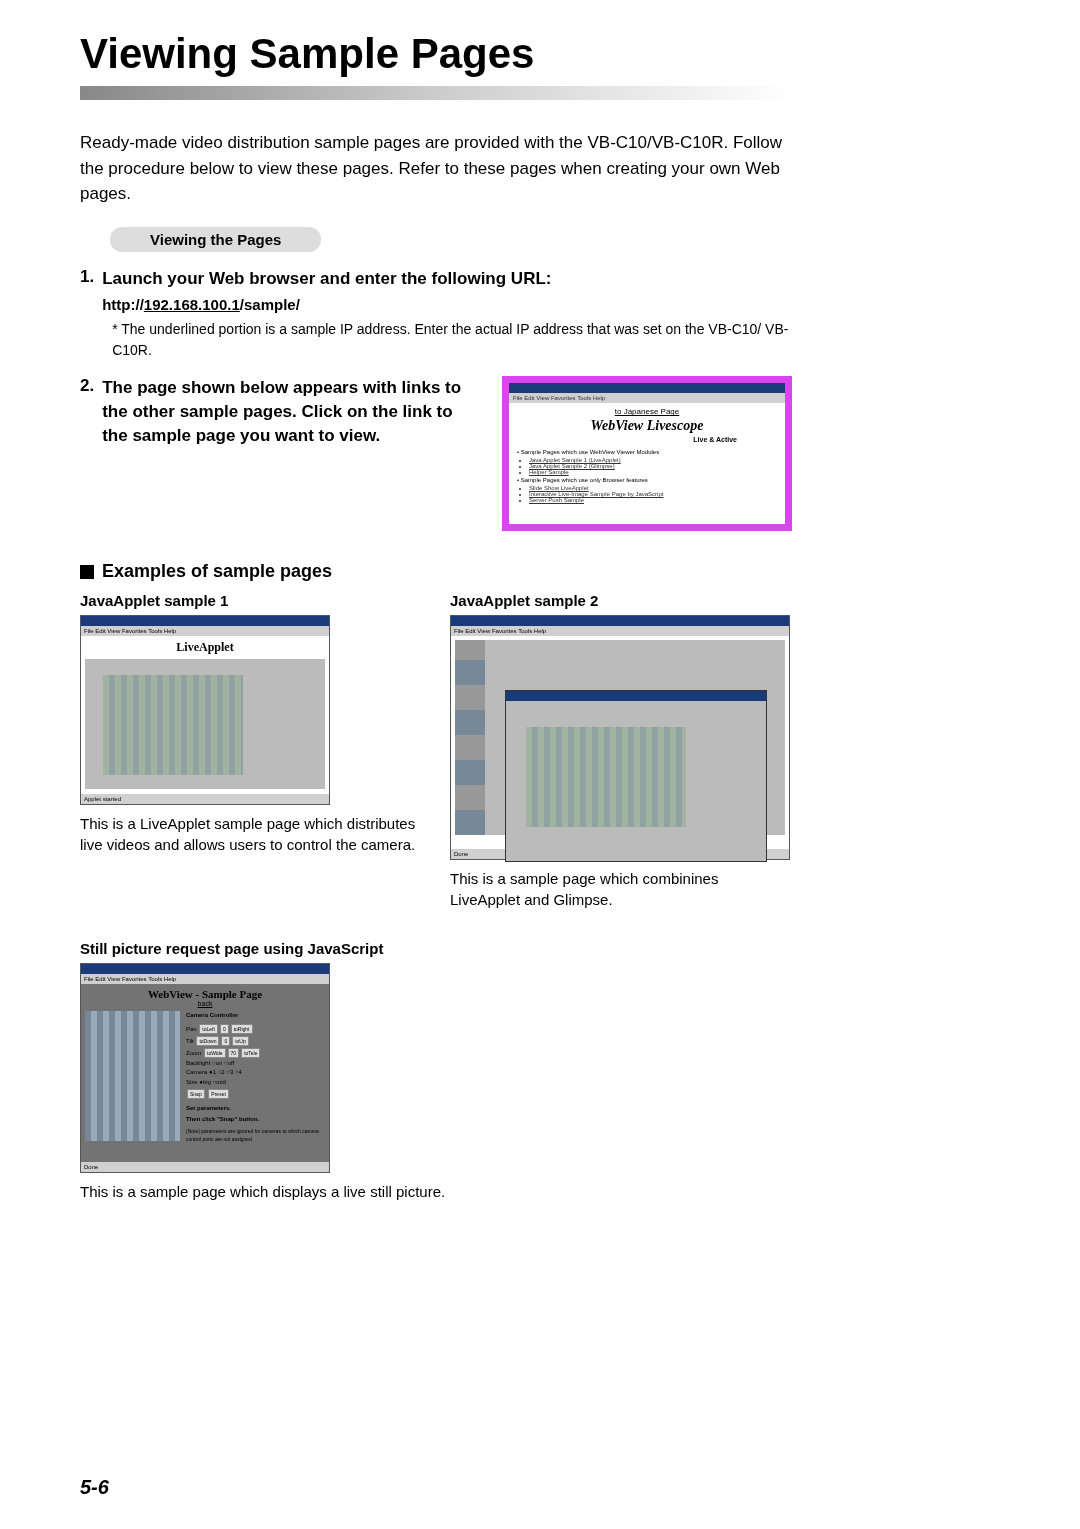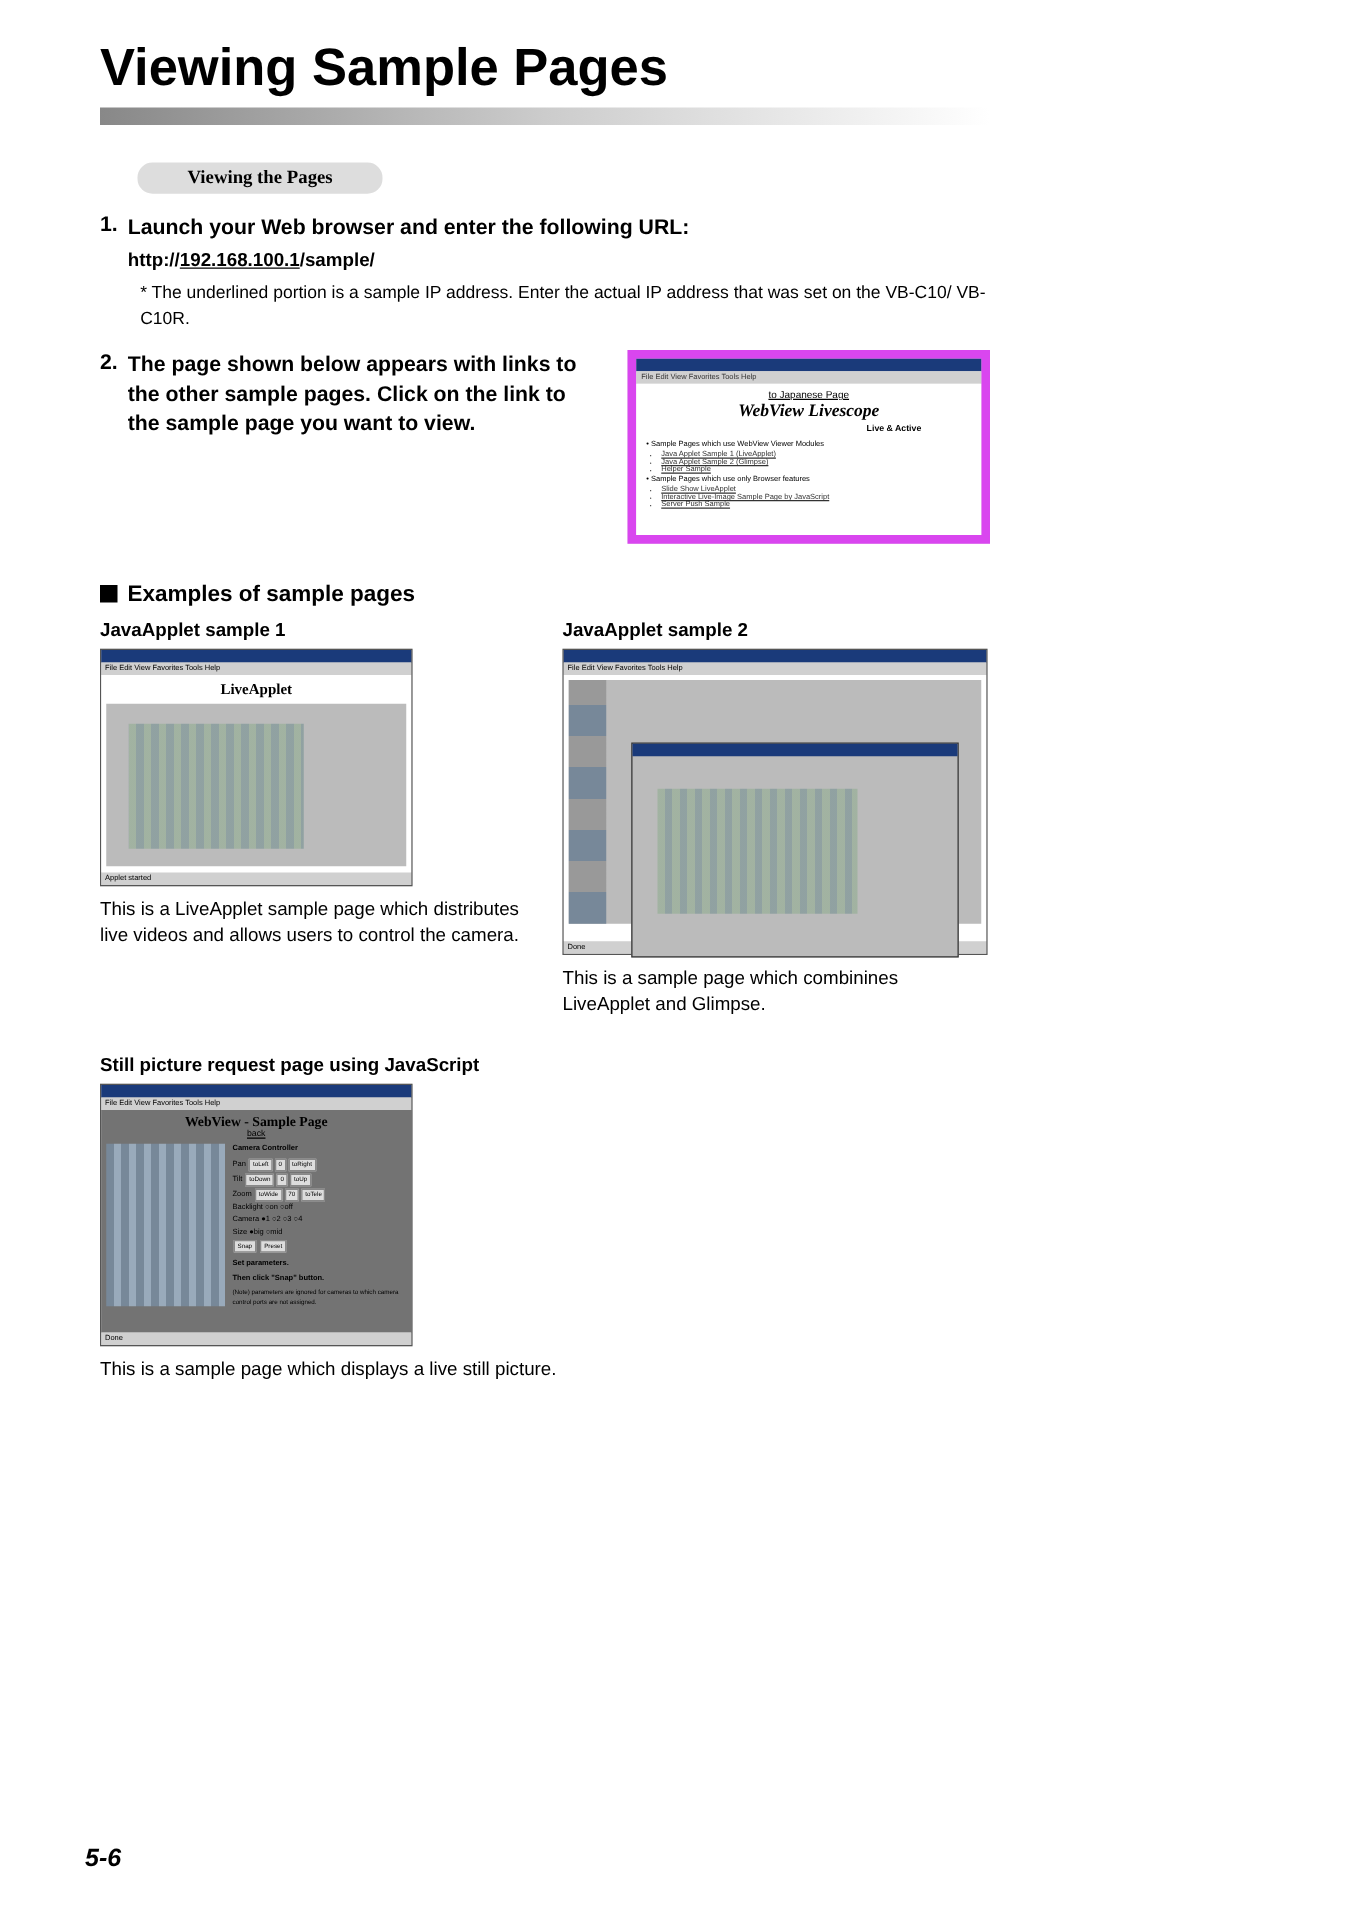--- a/index.html
+++ b/index.html
@@ -34,21 +34,20 @@
   }
   .subheading-pill {
     display: inline-block;
     background: #ddd;
     border-radius: 12px;
     padding: 4px 40px 4px 40px;
     font-size: 15px;
     font-weight: bold;
     margin-left: 30px;
     margin-bottom: 15px;
-    font-family: Liberation Serif, serif;
   }
   .step-list {
     margin: 0 0 20px 0;
   }
   .step {
     display: flex;
     margin-bottom: 15px;
   }
   .step-num {
     font-weight: bold;
@@ -305,33 +304,34 @@
     display: inline-block;
     border: 1px solid #888;
     background: #ddd;
     padding: 0 2px;
     margin: 1px;
     font-size: 5px;
   }
   .page-num {
     position: absolute;
     bottom: 30px;
-    left: 68px;
+    left: 80px;
     font-size: 20px;
     font-weight: bold;
     font-style: italic;
   }
 </style>
 </head>
 <body>
 
 <div class="page">
   <h1 class="page-title">Viewing Sample Pages</h1>
   <div class="title-bar"></div>
 
+  <p class="intro-text">Ready-made video distribution sample pages are provided with the VB-C10/VB-C10R. Follow the procedure below to view these pages. Refer to these pages when creating your own Web pages.</p>
 
   <div class="subheading-pill">Viewing the Pages</div>
 
   <div class="step-list">
     <div class="step">
       <div class="step-num">1.</div>
       <div class="step-body">
         <div class="step-title">Launch your Web browser and enter the following URL:</div>
         <div class="step-url">
           <span>http://</span><span class="ip">192.168.100.1</span><span>/sample/</span>

